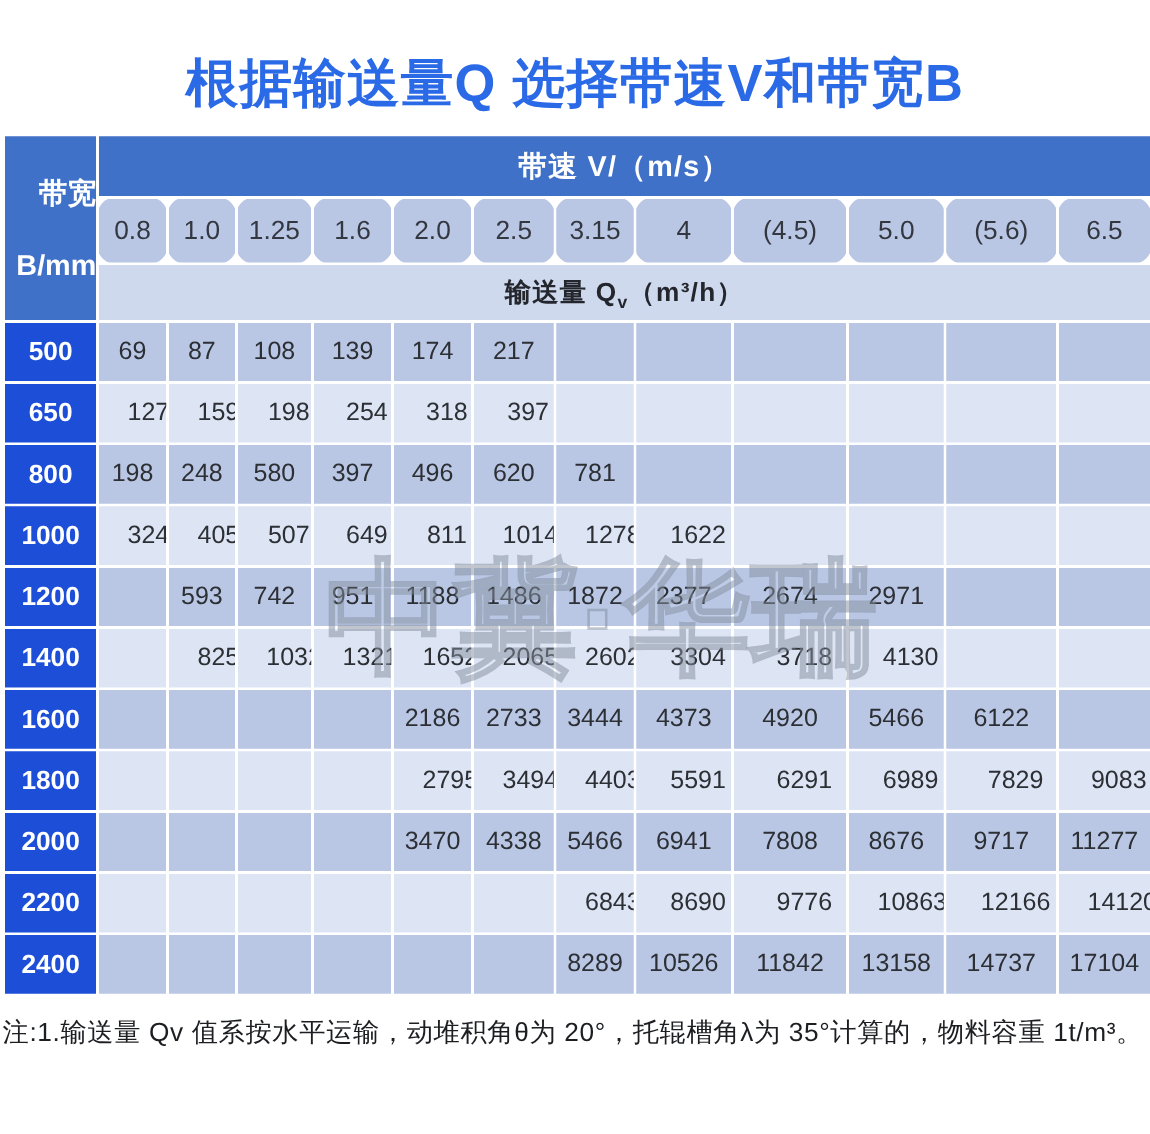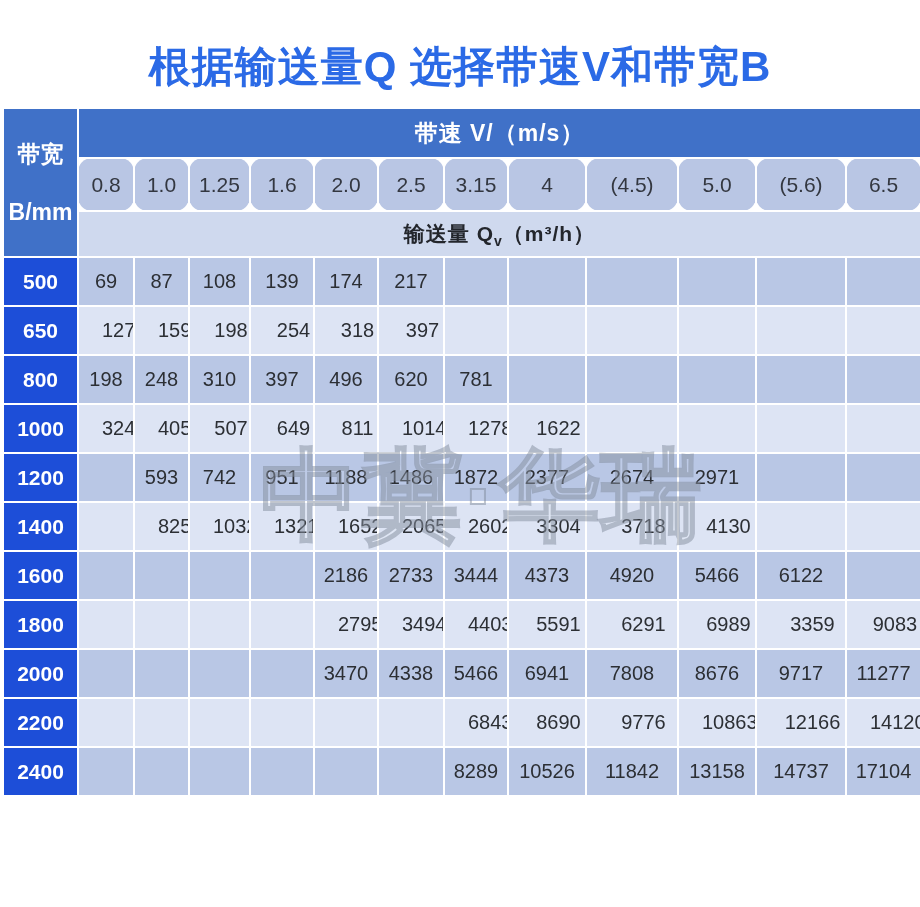--- a/index.html
+++ b/index.html
@@ -46,20 +46,21 @@
     background: #4071c8;
     color: #ffffff;
     font-size: 23px;
     font-weight: bold;
   }
   th.corner .corner-inner {
     display: flex;
     flex-direction: column;
     justify-content: space-evenly;
     height: 146px;
+    text-align: right;
   }
   th.speed-main {
     background: #4071c8;
     color: #ffffff;
     font-size: 23px;
     font-weight: bold;
     height: 48px;
     letter-spacing: 1px;
   }
   tr.speed-row { height: 53px; }
@@ -193,21 +194,21 @@
             <td></td>
             <td></td>
             <td></td>
             <td></td>
             <td></td>
           </tr>
           <tr class="dark">
             <th>800</th>
             <td>198</td>
             <td>248</td>
-            <td>310</td>
+            <td>580</td>
             <td>397</td>
             <td>496</td>
             <td>620</td>
             <td>781</td>
             <td></td>
             <td></td>
             <td></td>
             <td></td>
             <td></td>
           </tr>
@@ -276,21 +277,21 @@
             <td></td>
             <td></td>
             <td></td>
             <td></td>
             <td>2795</td>
             <td>3494</td>
             <td>4403</td>
             <td>5591</td>
             <td>6291</td>
             <td>6989</td>
-            <td>3359</td>
+            <td>7829</td>
             <td>9083</td>
           </tr>
           <tr class="dark">
             <th>2000</th>
             <td></td>
             <td></td>
             <td></td>
             <td></td>
             <td>3470</td>
             <td>4338</td>
@@ -329,14 +330,15 @@
             <td>11842</td>
             <td>13158</td>
             <td>14737</td>
             <td>17104</td>
           </tr>
         </tbody>
     </table>
     <div class="watermark">中冀·华瑞</div>
   </div>
 
+  <div class="footnote">注:1.输送量 Qv 值系按水平运输，动堆积角θ为 20°，托辊槽角λ为 35°计算的，物料容重 1t/m³。</div>
 
 </div>
 
 </body></html>

